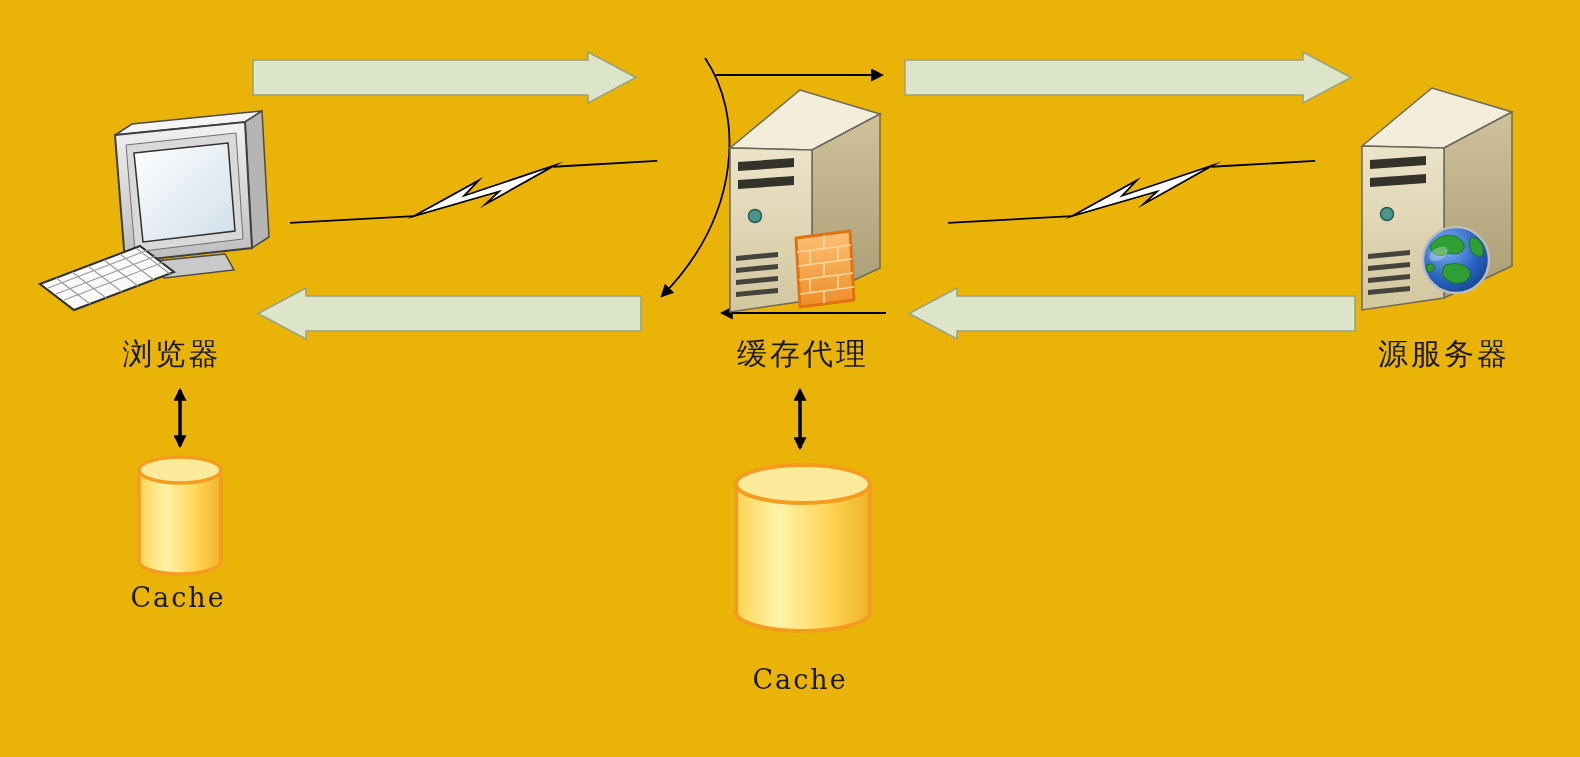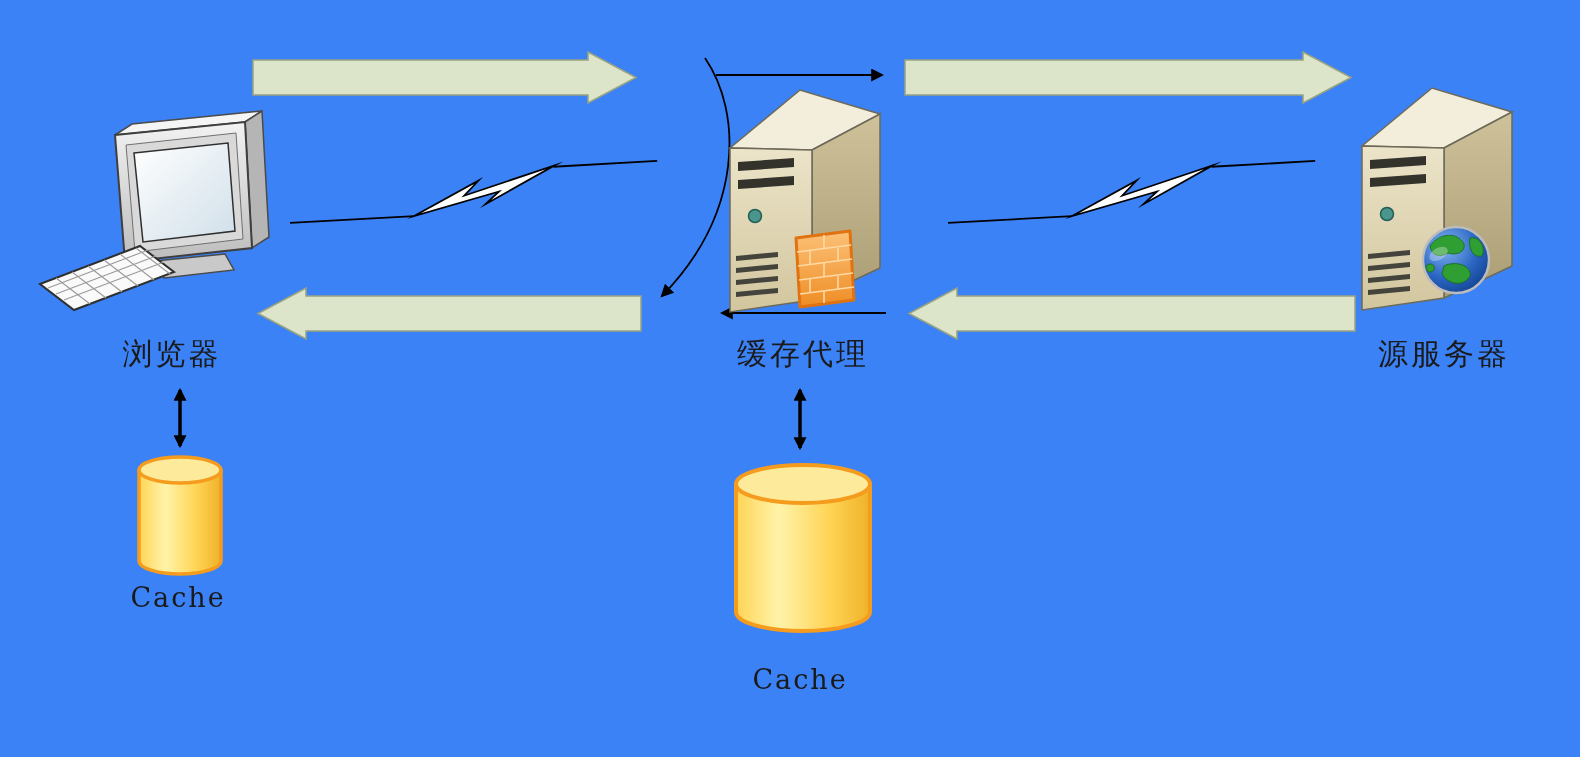--- a/index.html
+++ b/index.html
@@ -1,17 +1,17 @@
 <!DOCTYPE html>
 <html><head>
 <meta charset="utf-8">
 <style>
   html, body { margin: 0; padding: 0; }
   body { background: #f0eef3; font-family: "DejaVu Sans", "Liberation Sans", sans-serif; }
-  .stage { position: relative; width: 1580px; height: 757px; background: #3b82f6; overflow: hidden; }
+  .stage { position: relative; width: 1580px; height: 757px; background: #eab308; overflow: hidden; }
   svg { display: block; }
   .cn  { font-family: "DejaVu Serif", "Liberation Serif", serif; font-size: 30px; fill: #1a1a1a; letter-spacing: 3px; }
   .en  { font-family: "DejaVu Serif", "Liberation Serif", serif; font-size: 27px; fill: #1a1a1a; letter-spacing: 2px; }
 </style>
 </head>
 <body>
 
 <div class="stage">
 <svg width="1580" height="757" viewBox="0 0 1580 757">
   <defs>

